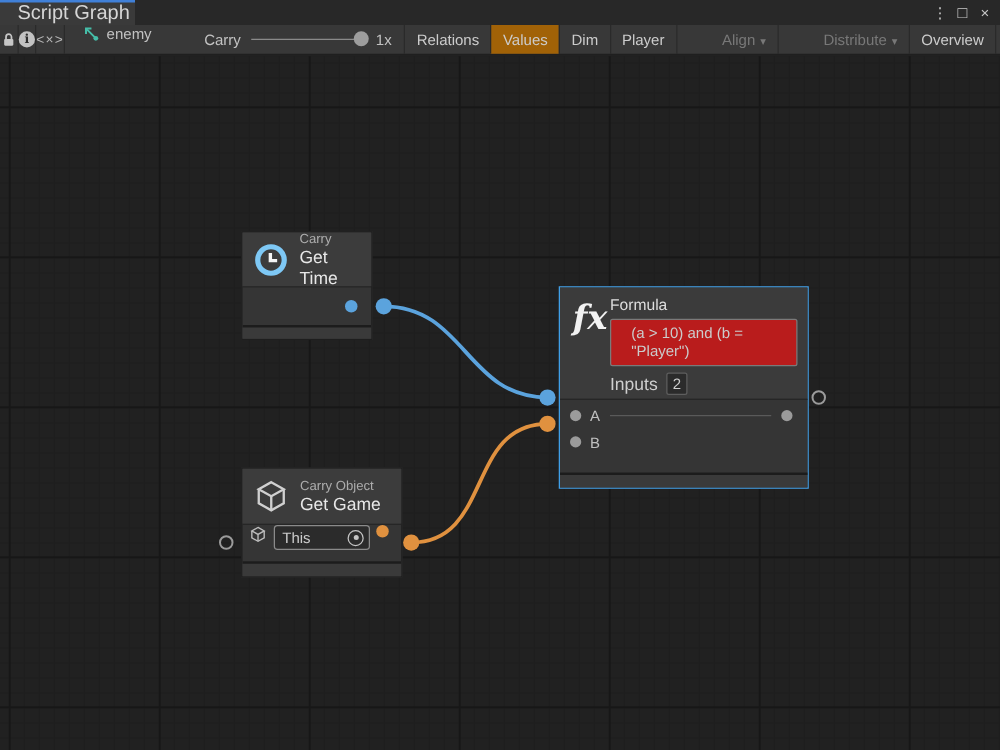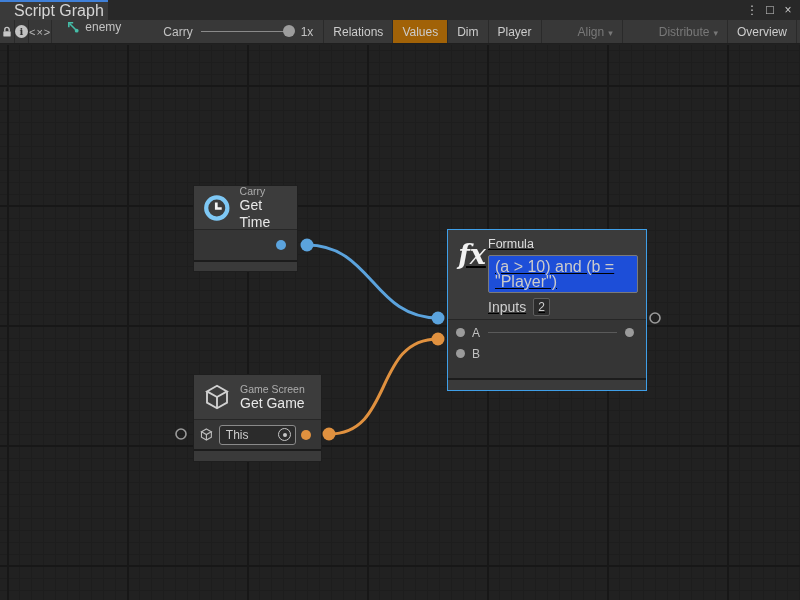--- a/index.html
+++ b/index.html
@@ -61,42 +61,42 @@
   .node-time { left:193px; top:140px; width:105px; }
   .node-time .node-header { height:43px; }
   .node-time .node-body { position:relative; height:31px; border-top:1px solid #262626; }
   .node-time .node-footer { height:11px; }
   .port-dot { width:10px; height:10px; border-radius:50%; }
   .port-dot.sm { width:9px; height:9px; }
   .time-out { position:absolute; right:11px; top:50%; margin-top:-5px; }
 
   
   .node-formula { left:447px; top:184px; width:200px; border-width:1px; }
-  .fx-head { padding:7px 8px 3px 8px; background:#3b3b3b; display:flex; gap:0;text-decoration:underline; }
+  .fx-head { padding:7px 8px 3px 8px; background:#3b3b3b; display:flex; gap:0; }
   .fx-glyph { font-family:"DejaVu Serif", serif; font-style:italic; font-weight:bold;
     color:#f2f2f2; font-size:27px; line-height:1; padding-top:4px; width:38px; text-align:center; }
   .fx-col { display:flex; flex-direction:column; width:150px; }
   .fx-title { color:#dedede; font-size:12.5px; margin-bottom:4px; }
-  .fx-field { background:#1d4ed8; border:1px solid #7a7a7a; border-radius:2px;
-    color:#cbcbcb; font-size:16px; line-height:15px; padding:3px 6px; height:38px; width:150px; }
+  .fx-field { background:#b91c1c; border:1px solid #7a7a7a; border-radius:2px;
+    color:#cbcbcb; font-size:12px; line-height:15px; padding:3px 16px; height:38px; width:150px; }
   .fx-inputs { display:flex; align-items:center; gap:7px; margin-top:5px; }
   .fx-inputs-label { color:#cfcfcf; font-size:14px; }
   .fx-count { background:#2b2b2b; border:1px solid #5e5e5e; border-radius:2px;
     color:#cfcfcf; font-size:12px; width:17px; height:18px; display:flex;
     align-items:center; justify-content:center; }
   .fx-ports { background:#353535; border-top:1px solid #262626; padding:2px 0 14px 0; }
   .port-row { display:flex; align-items:center; height:21px; padding:0 12px 0 8px; }
   .port-label { color:#c0c0c0; font-size:12px; margin-left:7px; }
   .port-line { flex:1; height:1px; background:#5a5a5a; margin:0 8px; }
   .node-formula .node-footer { height:12px; }
 
   
   .node-go { left:193px; top:329px; width:129px; }
   .node-go .node-header { height:44px; }
-  .node-go .node-body { display:flex; align-items:center; gap:5px; height:30px;
+  .node-go .node-body { display:flex; gap:5px; height:30px;
     border-top:1px solid #262626; padding:0 10px 0 5px; }
   .go-field { display:flex; align-items:center; background:#2b2b2b;
     border:1px solid #8a8a8a; border-radius:3px; height:20px; width:78px; padding:0 4px 0 6px; }
   .go-field-text { color:#cccccc; font-size:12px; flex:1; }
   .target-icon { width:13px; height:13px; border:1.5px solid #c4c4c4; border-radius:50%;
     display:flex; align-items:center; justify-content:center; }
   .target-icon::after { content:""; width:4px; height:4px; border-radius:50%; background:#c4c4c4; }
   .node-go .node-footer { height:12px; }
   .go-out { margin-left:auto; }
 
@@ -247,21 +247,21 @@
     <div class="node node-go">
       <div class="node-header">
         <svg class="icon-svg" width="30" height="30" viewBox="0 0 24 24">
           <g fill="none" stroke-width="1.5" stroke="#d0d0d0">
             <path d="M12 3 L20 7.5 L12 12 L4 7.5 Z"></path>
             <path d="M4 7.5 V16.5 L12 21 L20 16.5 V7.5"></path>
             <path d="M12 12 V21"></path>
           </g>
         </svg>
         <div class="hdr-text">
-          <span class="hdr-cat">Game Screen</span>
+          <span class="hdr-cat">Carry Object</span>
           <span class="hdr-title">Get Game</span>
         </div>
       </div>
       <div class="node-body">
         <svg class="icon-svg" width="15" height="15" viewBox="0 0 24 24">
           <g fill="none" stroke="#bdbdbd" stroke-width="1.8">
             <path d="M12 3 L20 7.5 L12 12 L4 7.5 Z"></path>
             <path d="M4 7.5 V16.5 L12 21 L20 16.5 V7.5"></path>
             <path d="M12 12 V21"></path>
           </g>

